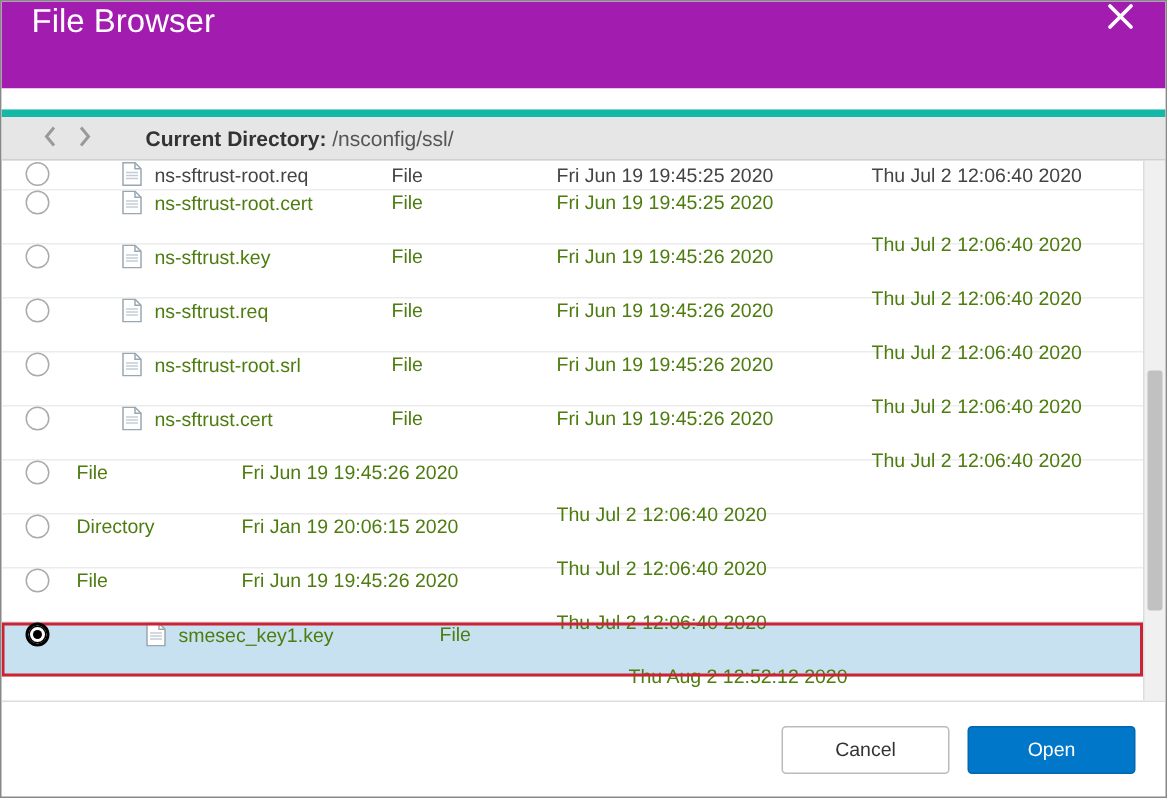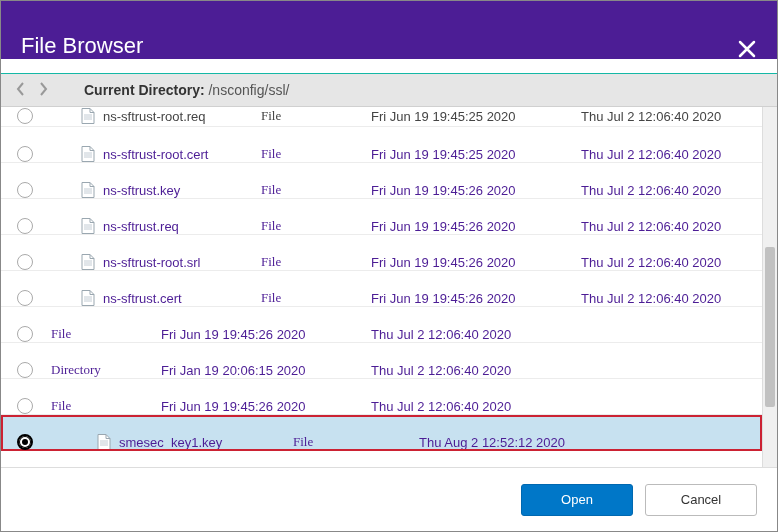--- a/index.html
+++ b/index.html
@@ -1,36 +1,36 @@
 <!DOCTYPE html>
 <html><head>
 <meta charset="utf-8">
 <style>
   * { box-sizing: border-box; margin: 0; padding: 0; }
   body { font-family: "Segoe UI", Arial, sans-serif; font-size: 13px; color: #333; background: #fff; }
   .dialog { width: 778px; height: 532px; border: 1px solid #888; display: flex; flex-direction: column; overflow: hidden; }
-  .title-bar { background: #4c1d95; color: #fff; height: 58px; display: flex; align-items: flex-end; padding: 0 20px; justify-content: space-between; }
+  .title-bar { background: #a21caf; color: #fff; height: 58px; display: flex; align-items: flex-start; padding: 0 20px; justify-content: space-between; }
   .title-bar h1 { font-size: 22px; font-weight: 400; }
   .close-btn { cursor: pointer; display: flex; }
   .spacer1 { height: 14px; background: #fff; }
-  .toolbar { background: #e6e6e6; border-top: 1px solid #14b8a6; border-bottom: 1px solid #d0d0d0; height: 34px; display: flex; align-items: center; padding: 0 9px; color: #555; }
+  .toolbar { background: #e6e6e6; border-top: 5px solid #14b8a6; border-bottom: 1px solid #d0d0d0; height: 34px; display: flex; align-items: center; padding: 0 22px; color: #555; }
   .nav-arrow { color: #999; padding: 0 6px; cursor: pointer; }
   .currdir { margin-left: 30px; font-size: 14px; }
   .currdir b { font-weight: 700; color: #333; }
   .list-wrap { flex: 1; display: flex; overflow: hidden; }
   .list { flex: 1; overflow: hidden; }
-  .row { display: flex; align-items: flex-end; height: 36px; border-bottom: 1px solid #ececec; padding-left: 16px; font-size: 13px; color: #4c1d95; }
+  .row { display: flex; align-items: flex-start; height: 36px; border-bottom: 1px solid #ececec; padding-left: 16px; font-size: 13px; color: #4d7c0f; }
   .row.clipped { height: 20px; border-bottom: 1px solid #ececec; align-items: flex-end; padding-bottom: 2px; overflow: hidden; color: #444; }
   .row.selected { background: #c7e1f0; outline: 2px solid #c23; outline-offset: -2px; gap: 16px; }
   .col-radio { width: 34px; display: flex; justify-content: flex-start; }
   .radio { width: 16px; height: 16px; border: 1.5px solid #aaa; border-radius: 50%; background: #fff; position: relative; cursor: pointer; }
   .radio.checked { border: 2px solid #000; box-shadow: 0 0 0 1px #000 inset; }
   .radio.checked::after { content: ""; position: absolute; width: 6px; height: 6px; background: #000; border-radius: 50%; top: 3px; left: 3px; }
   .col-name { width: 210px; display: flex; align-items: center; gap: 8px; padding-left: 30px; }
-  .col-type { width: 110px; font-family: Liberation Serif, serif; }
+  .col-type { width: 110px; }
   .col-d1 { width: 210px; }
   .col-d2 { flex: 1; margin-top: 28px; }
   .icon-file { width: 14px; height: 16px; display: inline-block; }
   .icon-folder { width: 16px; height: 13px; display: inline-block; }
   .scrollbar { width: 15px; background: #f0f0f0; border-left: 1px solid #ddd; position: relative; }
   .thumb { position: absolute; left: 2px; right: 2px; top: 140px; height: 160px; background: #c1c1c1; border-radius: 2px; }
   .footer { height: 64px; border-top: 1px solid #ddd; display: flex; align-items: center; justify-content: flex-end; padding: 0 20px; gap: 12px; }
   .btn { min-width: 112px; height: 32px; border-radius: 3px; font-size: 13px; cursor: pointer; border: 1px solid; display: inline-flex; align-items: center; justify-content: center; }
   .btn-primary { background: #0077c8; color: #fff; border-color: #0068b0; }
   .btn-default { background: #fff; color: #333; border-color: #bbb; }
@@ -219,17 +219,17 @@
           <div class="col-type">File</div>
           <div class="col-d2">Thu Aug  2 12:52:12 2020</div>
         </div>
       </div>
     <div class="scrollbar">
       <div class="thumb"></div>
     </div>
   </div>
 
   <div class="footer">
+    <button class="btn btn-default">Cancel</button>
     <button class="btn btn-primary">Open</button>
-    <button class="btn btn-default">Cancel</button>
   </div>
 
 </div>
 
 </body></html>

